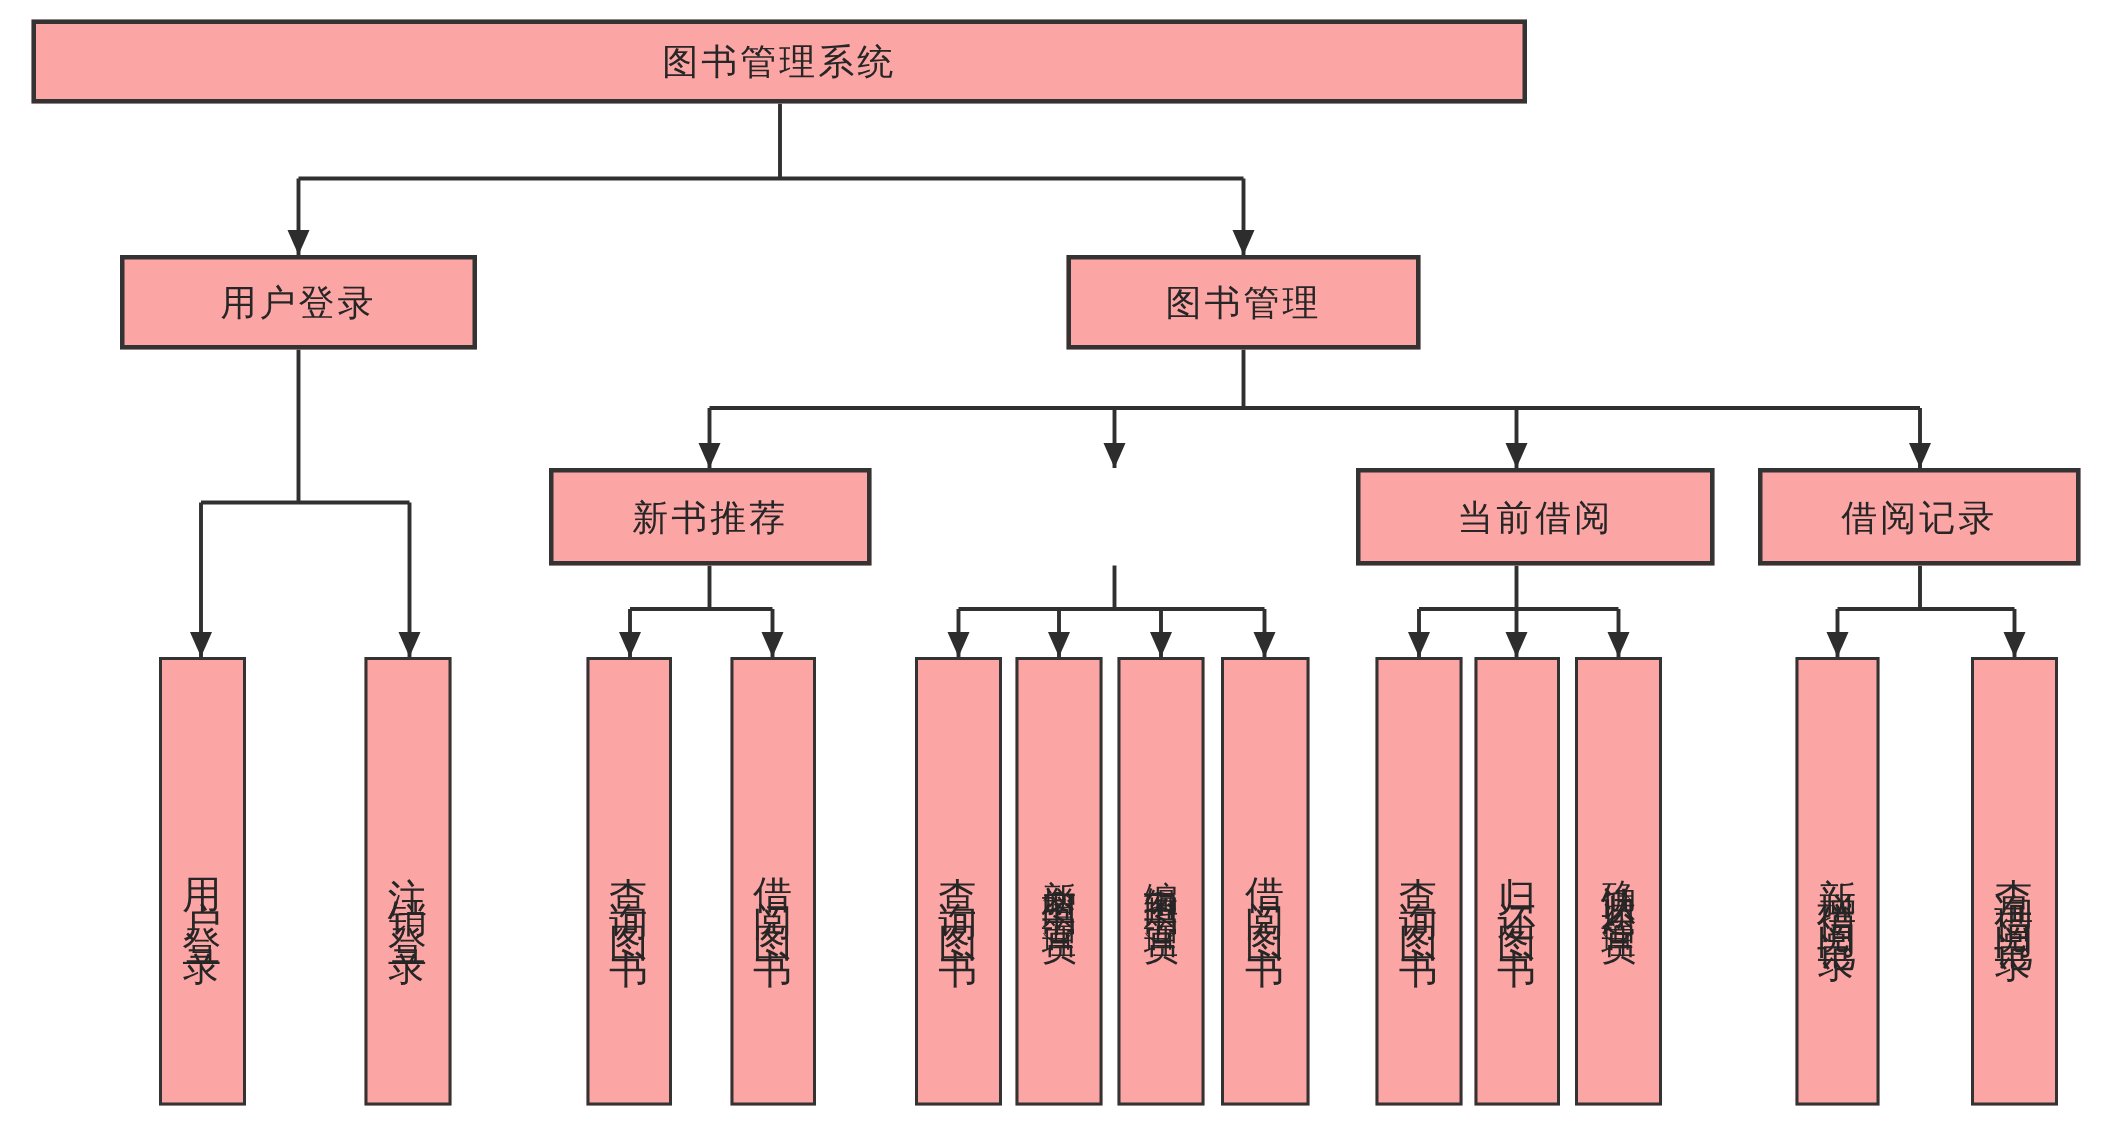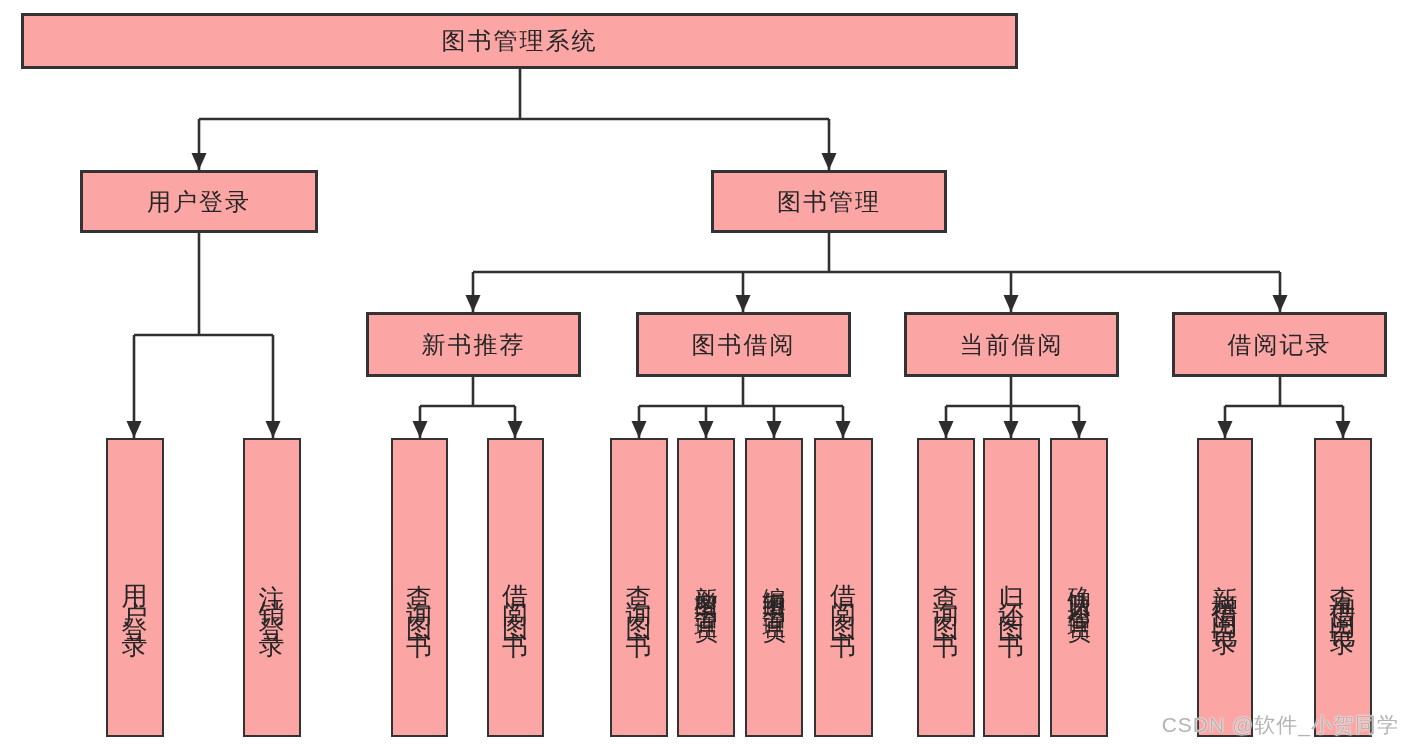--- a/index.html
+++ b/index.html
@@ -37,21 +37,21 @@
   .sp4 .vtext{letter-spacing:16px;margin-bottom:-16px;}
   .sp6 .vtext{letter-spacing:9px;margin-bottom:-9px;}
   .sp9 .vtext{font-size:23px;letter-spacing:5px;margin-bottom:-5px;}
 
   
   .n-root {left:21px;  top:13px;  width:997px; height:56px;}
   .n-login{left:80px;  top:170px; width:238px; height:63px;}
   .n-mgmt {left:711px; top:170px; width:236px; height:63px;}
   .n-l3a  {left:366px; top:312px; width:215px; height:65px;}
   .n-l3b  {left:636px; top:312px; width:215px; height:65px;}
-  .n-l3c  {left:904px; top:312px; width:215px; height:65px;}
+  .n-l3c  {left:904px; top:312px; width:239px; height:65px;}
   .n-l3d  {left:1172px;top:312px; width:215px; height:65px;}
 
   
   .lf1 {left:106px; width:58px;}
   .lf2 {left:243px; width:58px;}
   .lf3 {left:391px; width:57px;}
   .lf4 {left:487px; width:57px;}
   .lf5 {left:610px; width:58px;}
   .lf6 {left:677px; width:58px;}
   .lf7 {left:745px; width:58px;}
@@ -127,21 +127,20 @@
       <path d="M1343 406 V438" marker-end="url(#arrow)"></path>
     </g>
   </svg>
 
   <div class="box h-box n-root">图书管理系统</div>
 
   <div class="box h-box n-login">用户登录</div>
   <div class="box h-box n-l3a">新书推荐</div>
 
   <div class="box h-box n-mgmt">图书管理</div>
-  <div class="box h-box n-l3b">图书借阅</div>
   <div class="box h-box n-l3c">当前借阅</div>
   <div class="box h-box n-l3d">借阅记录</div>
 
   <div class="box leaf sp4 lf1">
     <span class="vtext">用户登录</span>
   </div>
   <div class="box leaf sp4 lf2">
     <span class="vtext">注销登录</span>
   </div>
 
@@ -175,14 +174,13 @@
     <span class="vtext">确认归还（管理员）</span>
   </div>
 
   <div class="box leaf sp6 lf12">
     <span class="vtext">新增借阅记录</span>
   </div>
   <div class="box leaf sp6 lf13">
     <span class="vtext">查询借阅记录</span>
   </div>
 
-  <div class="watermark">CSDN @软件_小贺同学</div>
 </div>
 
 </body></html>

